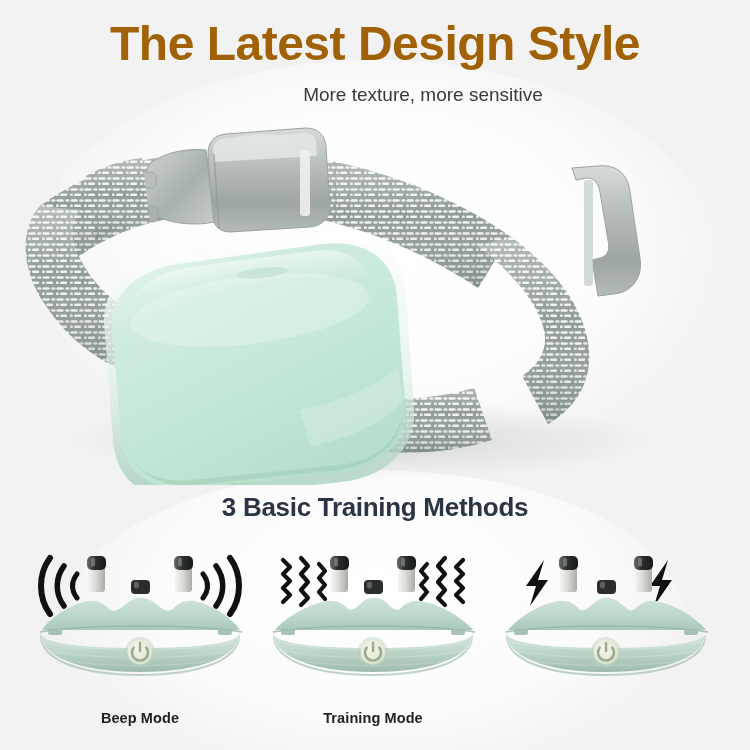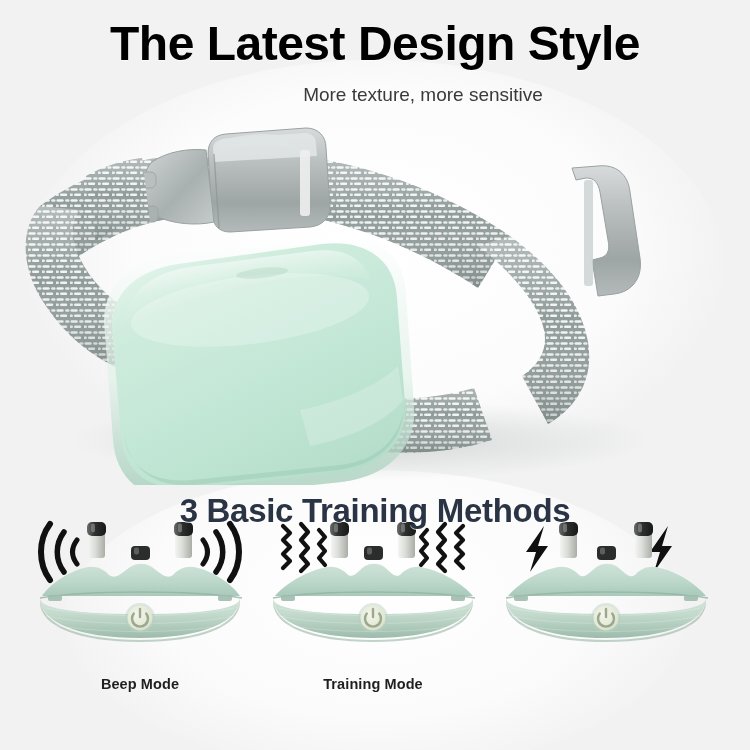--- a/index.html
+++ b/index.html
@@ -38,59 +38,59 @@
   }
 
   
   .title {
     position: absolute;
     top: 16px; left: 0; width: 100%;
     text-align: center;
     font-size: 48px;
     font-weight: bold;
     letter-spacing: -0.5px;
-    color: #000000;
+    color: #a16207;
     text-shadow: 0 1px 0 rgba(255,255,255,0.7);
     z-index: 6;
   }
   .subtitle {
     position: absolute;
     top: 84px; left: 0; width: 100%;
     text-align: center;
     font-size: 19px;
     font-weight: normal;
     color: #3a3a3a;
     z-index: 6;
     margin-left: 48px;
   }
   .section-title {
     position: absolute;
     top: 492px; left: 0; width: 100%;
     text-align: center;
-    font-size: 33px;
+    font-size: 26px;
     font-weight: bold;
     letter-spacing: -0.3px;
     color: #2b3445;
     text-shadow: 0 1px 0 rgba(255,255,255,0.7);
     z-index: 6;
   }
 
   
   .hero {
     position: absolute;
     left: 0; top: 110px;
     width: 750px; height: 375px;
     z-index: 4;
   }
   .hero svg { display: block; }
 
   
   .modes {
     position: absolute;
-    left: 0; top: 510px;
+    left: 0; top: 544px;
     width: 690px; height: 200px;
     z-index: 5;
   }
   .mode {
     position: absolute;
     top: 0;
     width: 240px; height: 200px;
   }
   .mode-1 { left: 20px; }
   .mode-2 { left: 253px; }

